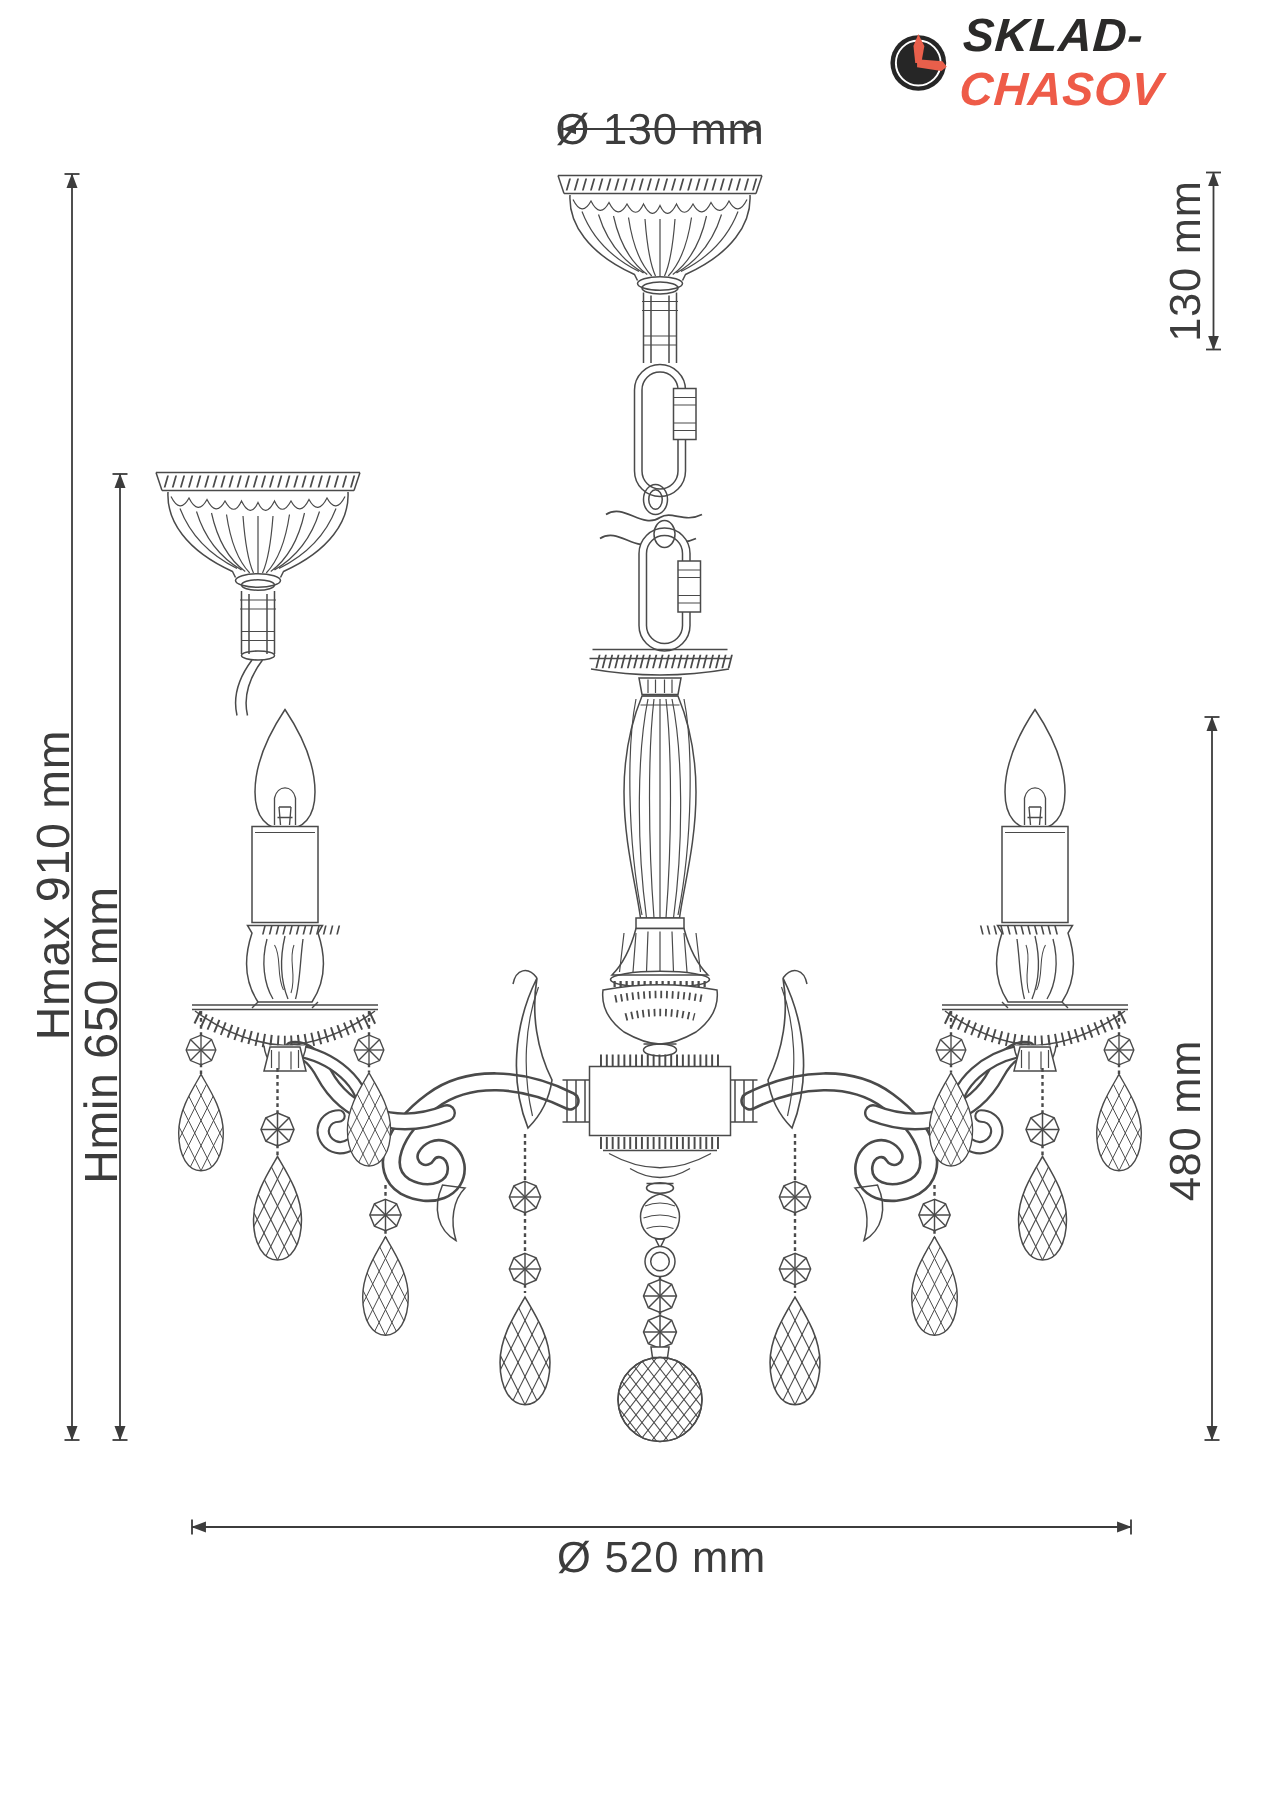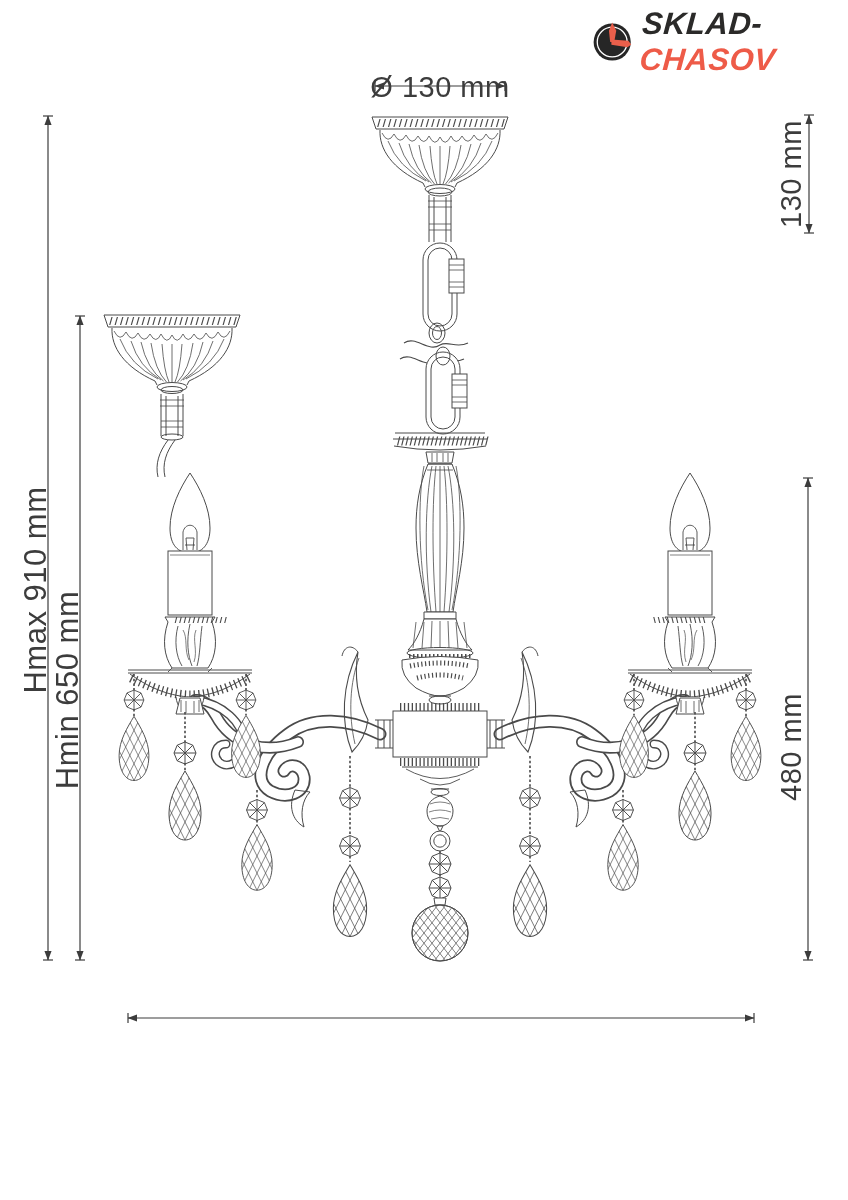--- a/index.html
+++ b/index.html
@@ -293,14 +293,15 @@
         <circle cx="0" cy="0" r="28"></circle>
       </g>
     </g>
   </svg>
 
   <div class="dim-label" style="left:340px;top:48px;width:200px;height:34px;margin-top:22px;">Ø 130 mm</div>
   <div class="dim-label vert" style="left:716px;top:157px;width:150px;height:34px;">130 mm</div>
   <div class="dim-label vert" style="left:-79px;top:572px;width:230px;height:36px;font-size:31px;">Hmax 910 mm</div>
   <div class="dim-label vert" style="left:-42px;top:672px;width:220px;height:36px;font-size:31px;">Hmin 650 mm</div>
   <div class="dim-label vert" style="left:716px;top:729px;width:150px;height:36px;">480 mm</div>
+  <div class="dim-label" style="left:341px;top:1022px;width:200px;height:34px;">Ø 520 mm</div>
 
 </div>
 
 </body></html>

